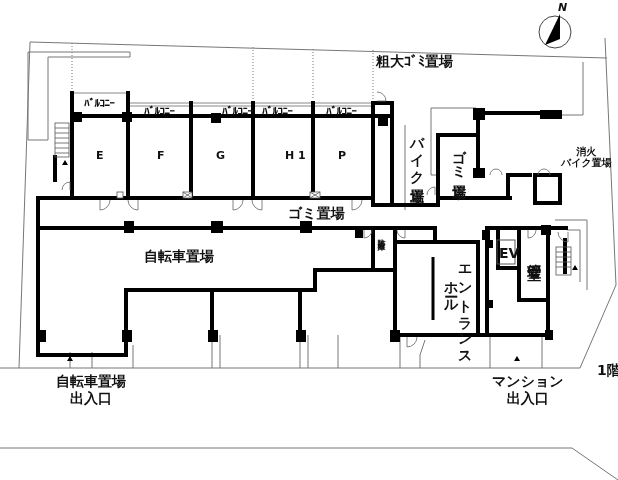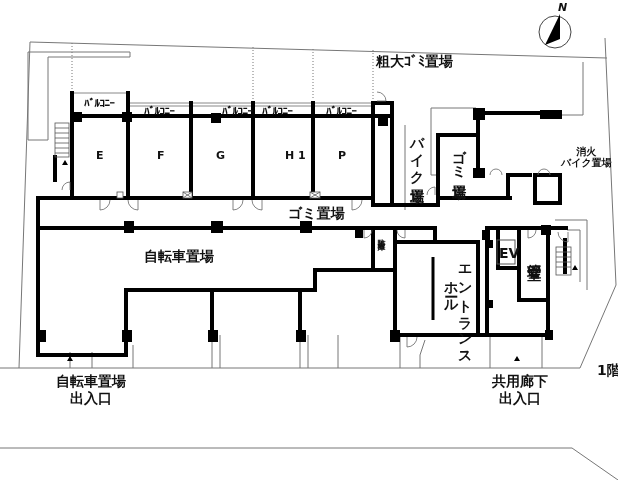--- a/index.html
+++ b/index.html
@@ -230,16 +230,16 @@
 <div class="lbl vert" style="left:458px;top:256px;">エントランス</div>
 <div class="lbl vert" style="left:444px;top:272px;">ホール</div>
 <div class="lbl" style="left:499px;top:246px;font-size:14px;">EV</div>
 <div class="lbl vert" style="left:527px;top:253px;">管理室</div>
 
 <div class="lbl center" style="left:56px;top:374px;">
   <div>自転車置場</div>
   <div style="margin-top:2px;">出入口</div>
 </div>
 <div class="lbl center" style="left:492px;top:374px;">
-  <div>共用廊下</div>
+  <div>マンション</div>
   <div style="margin-top:2px;">出入口</div>
 </div>
 <div class="lbl" style="left:597px;top:363px;">1階</div>
 
 </body></html>

